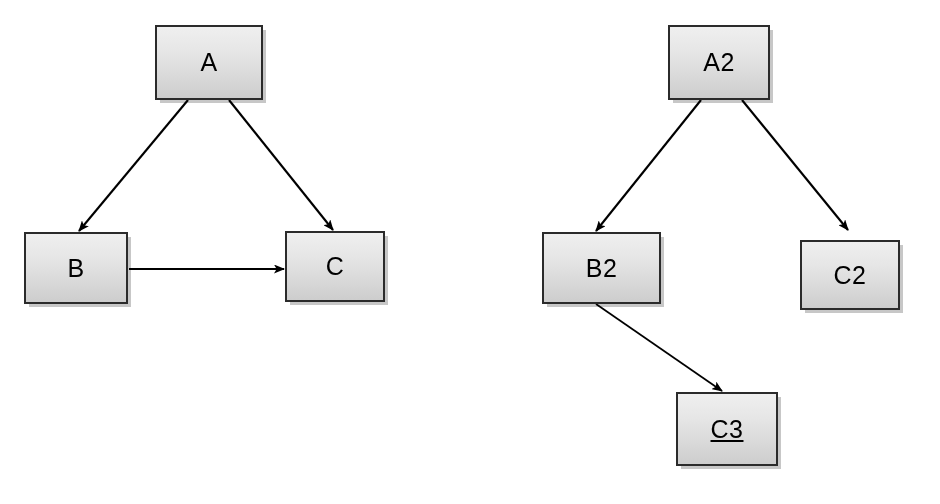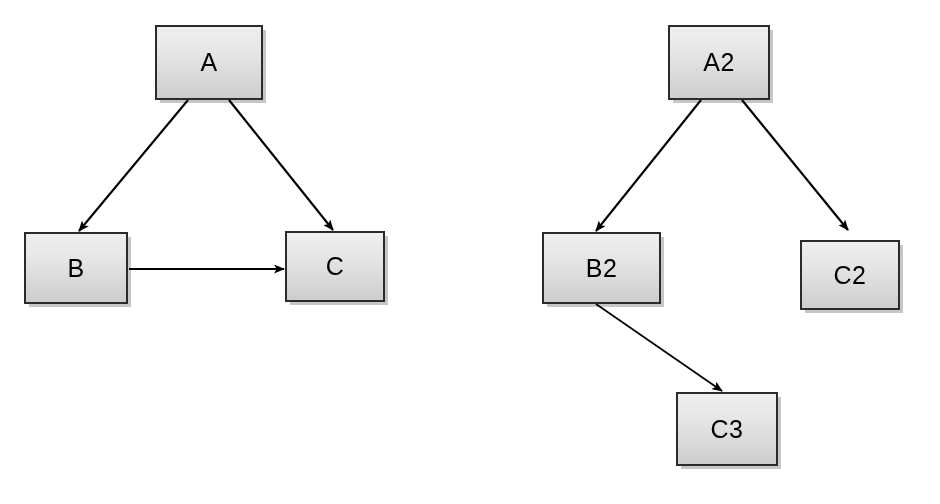--- a/index.html
+++ b/index.html
@@ -91,17 +91,17 @@
   </div>
 
   <div class="node" style="left:542px; top:232px; width:119px; height:72px;">
     <span class="node-label">B2</span>
   </div>
 
   <div class="node" style="left:800px; top:232px; width:100px; height:70px;margin-top:8px;">
     <span class="node-label">C2</span>
   </div>
 
-  <div class="node" style="left:676px; top:392px; width:102px; height:74px;">
+  <div class="node" style="left:676px; top:392px; width:102px; height:74px;text-decoration:underline;">
     <span class="node-label">C3</span>
   </div>
 
 </div>
 
 </body></html>

